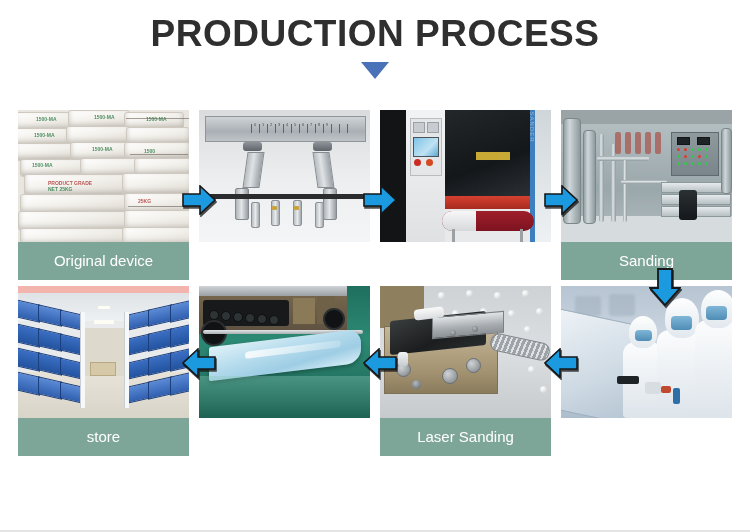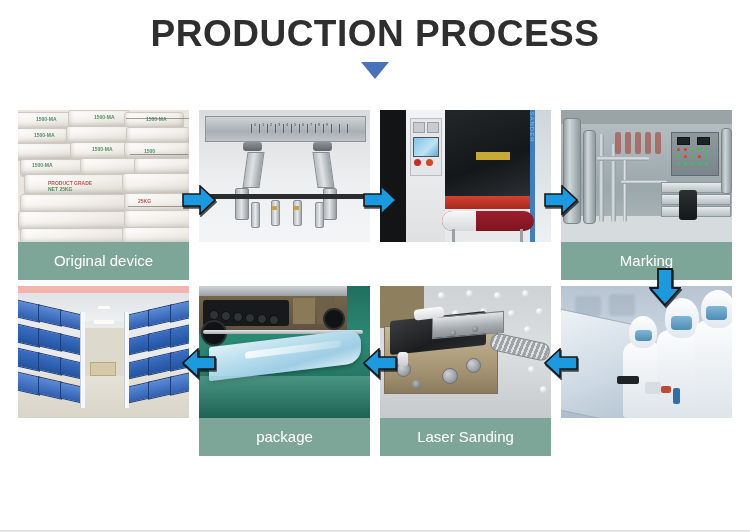--- a/index.html
+++ b/index.html
@@ -426,21 +426,21 @@
         <div class="led" style="left:123px;top:52px;background:#2fcb4a;"></div>
         <div class="led" style="left:130px;top:52px;background:#2fcb4a;"></div>
         <div class="led" style="left:137px;top:52px;background:#2fcb4a;"></div>
         <div class="led" style="left:144px;top:52px;background:#2fcb4a;"></div>
         <div class="memb"></div>
         <div class="memb" style="top:84px;"></div>
         <div class="memb" style="top:96px;"></div>
         <div class="pump"></div>
         <div class="tank" style="left:160px;top:18px;width:9px;height:64px;"></div>
       </div>
-      <div class="caption">Marking</div>
+      <div class="caption">Sanding</div>
     </div>
 
     <div class="arrow ar-r1a">
       <svg viewBox="0 0 34 30">
           <polygon points="1,9 18,9 18,1 33,15 18,29 18,21 1,21" fill="#1b9ae0" stroke="#16181a" stroke-width="1.6"></polygon>
         </svg>
     </div>
     <div class="arrow ar-r1b">
       <svg viewBox="0 0 34 30">
           <polygon points="1,9 18,9 18,1 33,15 18,29 18,21 1,21" fill="#1b9ae0" stroke="#16181a" stroke-width="1.6"></polygon>
@@ -501,20 +501,21 @@
         <div class="bin" style="left:130px;top:69px;width:22px;height:16px;transform:skewY(-13deg);"></div>
         <div class="bin" style="left:152px;top:64px;width:22px;height:17px;transform:skewY(-13deg);"></div>
         <div class="bin binL" style="left:110px;top:98px;width:20px;height:15px;transform:skewY(-13deg);"></div>
         <div class="bin binL" style="left:130px;top:93px;width:22px;height:16px;transform:skewY(-13deg);"></div>
         <div class="bin binL" style="left:152px;top:88px;width:22px;height:17px;transform:skewY(-13deg);"></div>
 
         <div class="uprt" style="left:62px;top:26px;width:4px;height:96px;"></div>
         <div class="uprt" style="left:106px;top:26px;width:4px;height:96px;"></div>
         <div style="position:absolute;left:72px;top:76px;width:24px;height:12px;background:#d6c9a8;border:1px solid #b9a981;"></div>
       </div>
+      <div class="caption">store</div>
     </div>
 
     <div class="card">
       <div class="photo p-pack">
         <div class="mach"></div>
         <div class="machtop"></div>
         <div class="blk"></div>
         <div class="hole" style="left:10px;top:24px;"></div>
         <div class="hole" style="left:22px;top:25px;"></div>
         <div class="hole" style="left:34px;top:26px;"></div>
@@ -524,21 +525,20 @@
         <div style="position:absolute;left:94px;top:12px;width:22px;height:26px;background:#8b7a58;"></div>
         <div style="position:absolute;left:118px;top:10px;width:18px;height:28px;background:#6e6148;"></div>
         <div class="wheel" style="left:2px;top:34px;width:22px;height:22px;"></div>
         <div class="wheel" style="left:10px;top:62px;width:26px;height:26px;"></div>
         <div class="wheel" style="left:124px;top:22px;width:18px;height:18px;"></div>
         <div class="rod"></div>
         <div class="film"></div>
         <div class="filmhl"></div>
         <div class="greenshine"></div>
       </div>
-      <div class="caption">package</div>
     </div>
 
     <div class="card">
       <div class="photo p-laser">
         <div class="dot" style="left:58px;top:6px;"></div>
         <div class="dot" style="left:86px;top:4px;"></div>
         <div class="dot" style="left:114px;top:6px;"></div>
         <div class="dot" style="left:142px;top:4px;"></div>
         <div class="dot" style="left:72px;top:24px;"></div>
         <div class="dot" style="left:100px;top:22px;"></div>

